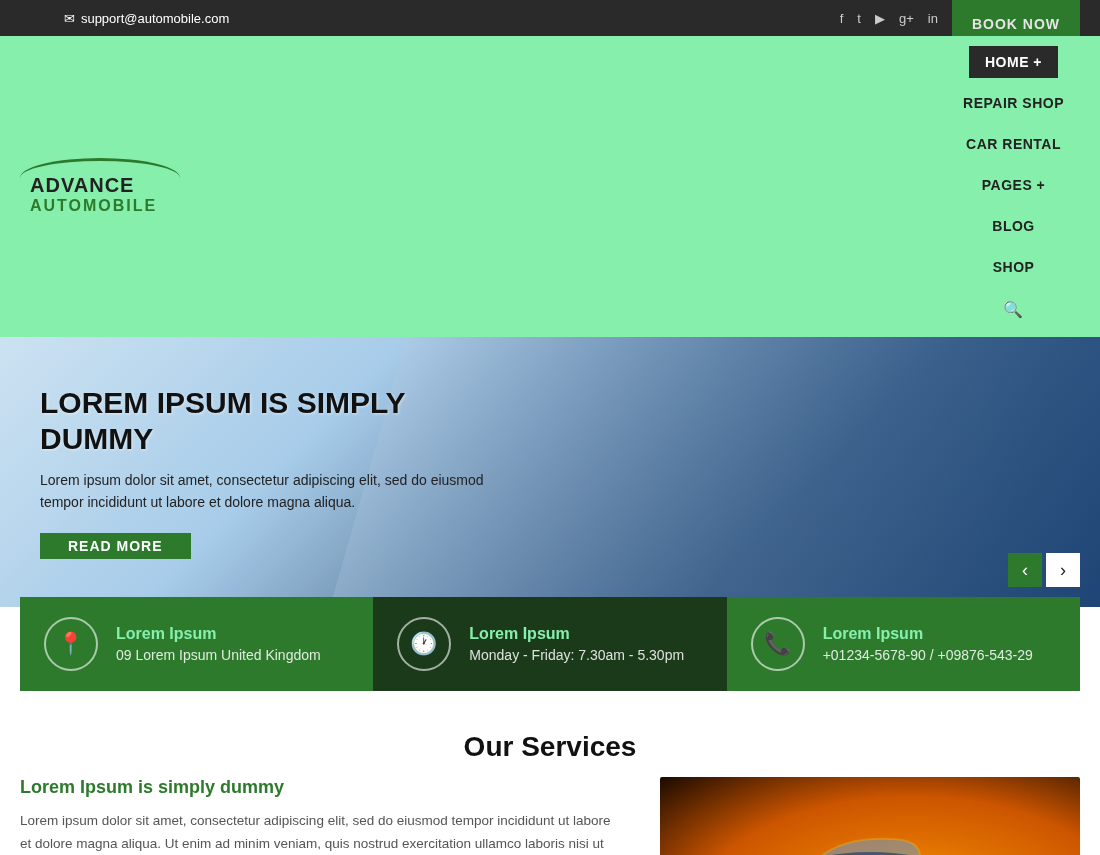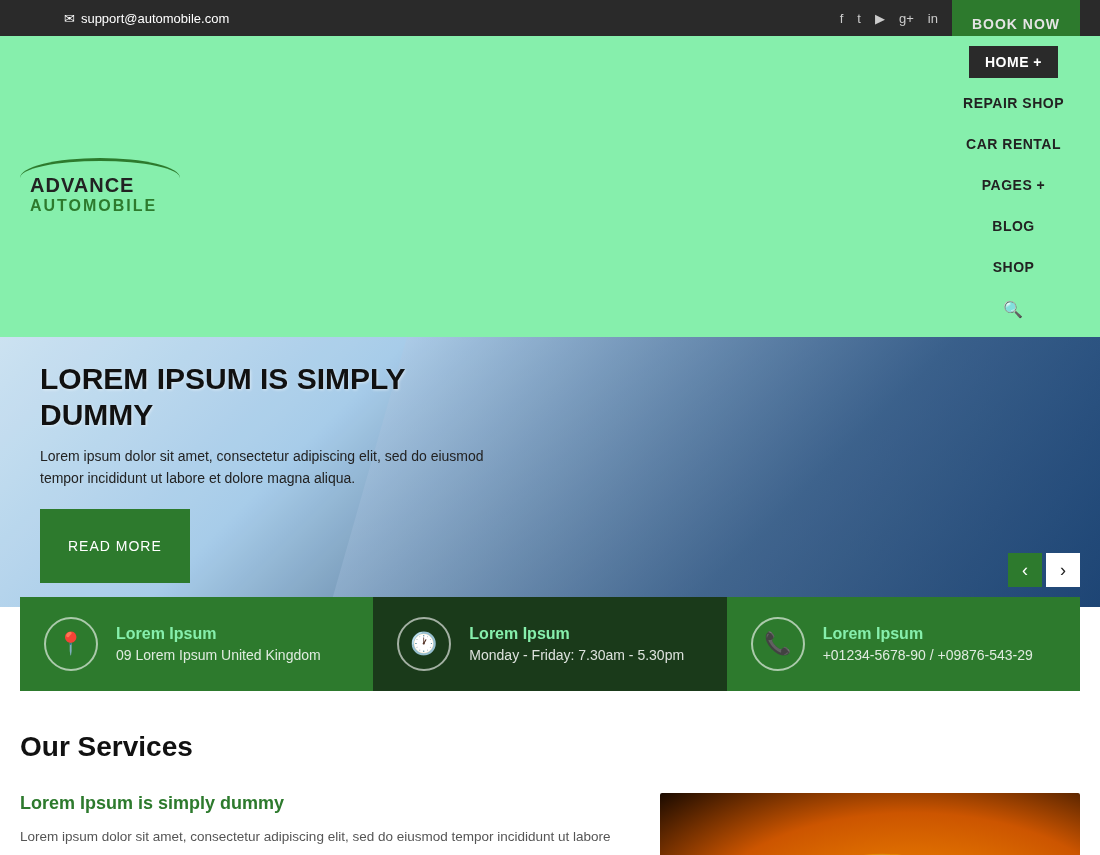--- a/index.html
+++ b/index.html
@@ -117,22 +117,22 @@
     }
     .hero-desc {
       font-size: 14px;
       color: #222;
       margin-bottom: 20px;
       line-height: 1.6;
     }
     .hero-btn {
       background: #2d7a2d;
       color: #fff;
-      padding: 29px 28px;
-      font-weight: normal;
+      padding: 5px 28px;
+      font-weight: bold;
       font-size: 14px;
       letter-spacing: 1px;
       cursor: pointer;
       border: none;
       text-transform: uppercase;
     }
     .hero-arrows {
       position: absolute;
       right: 20px;
       bottom: 20px;
@@ -194,25 +194,25 @@
     .info-card-sub {
       font-size: 14px;
       color: rgba(255,255,255,0.85);
     }
 
     
     .services-section {
       padding: 40px 20px 20px;
     }
     .services-title {
-      text-align: left;
+      text-align: center;
       font-size: 28px;
       font-weight: bold;
       color: #111;
-      margin-bottom: 30px;
+      margin-bottom: 14px;
     }
     .services-content {
       display: flex;
       gap: 30px;
       align-items: flex-start;
     }
     .services-left {
       flex: 1;
       padding-right: 10px;
       position: relative;

